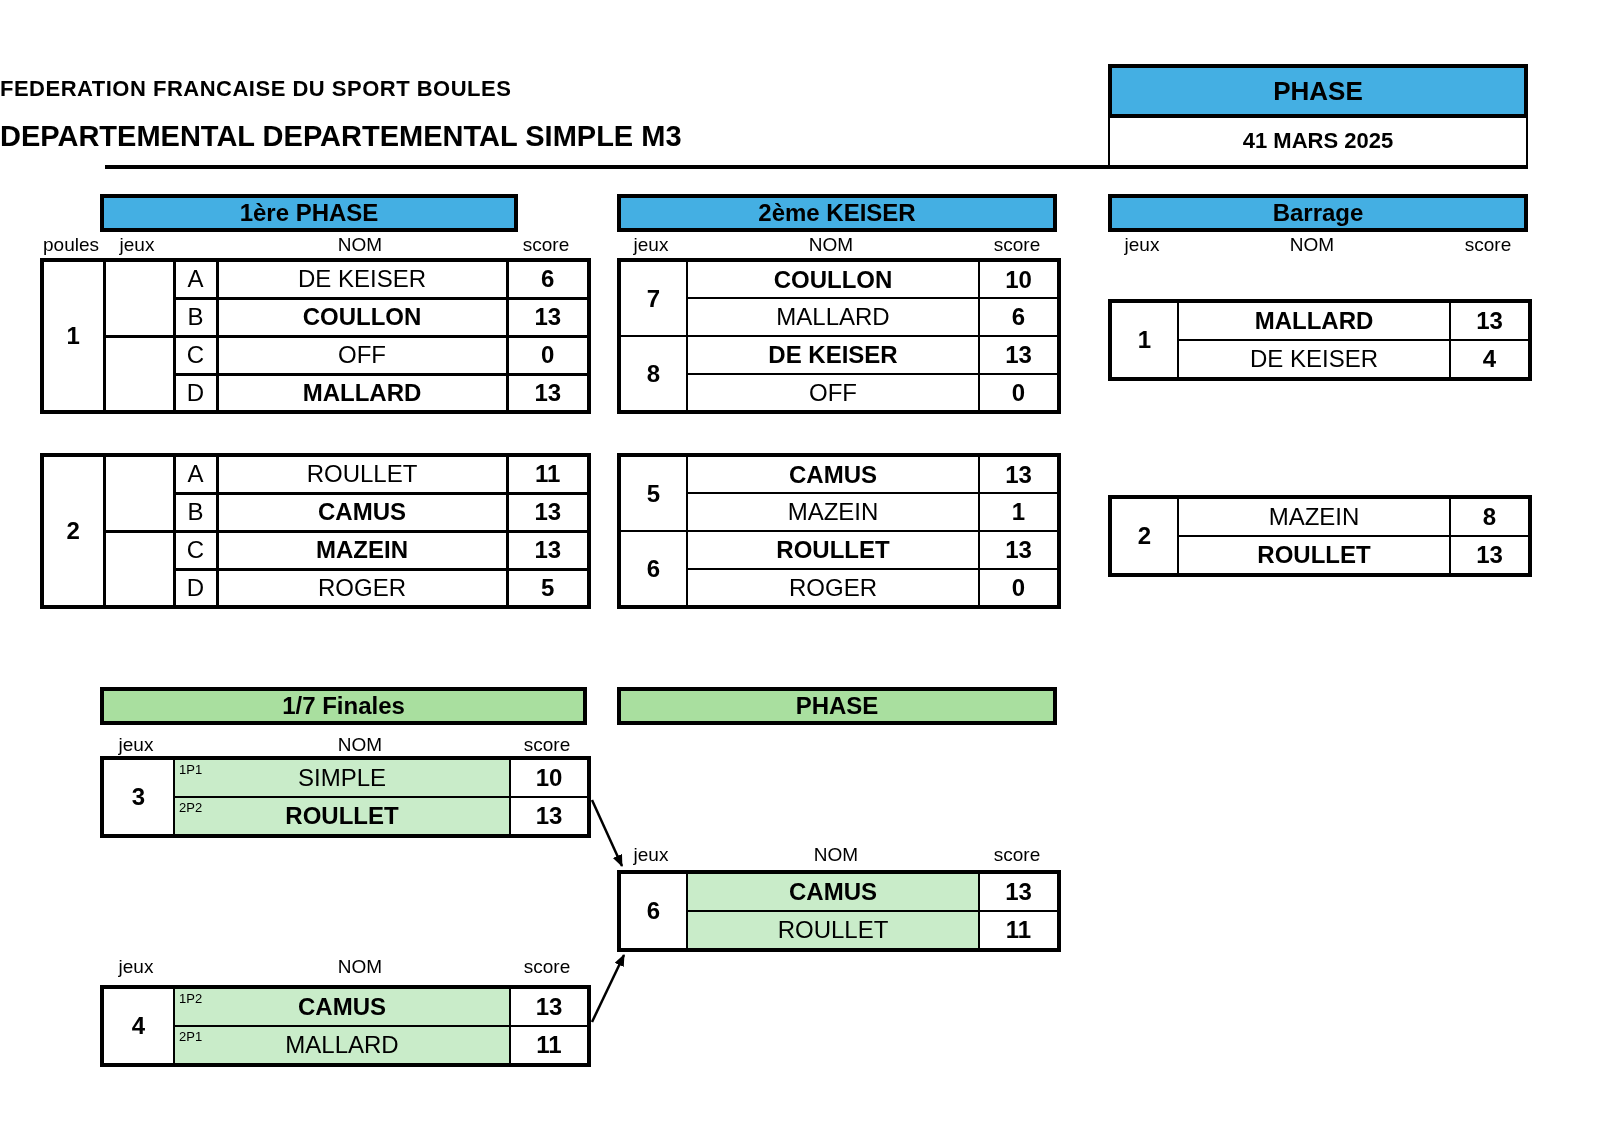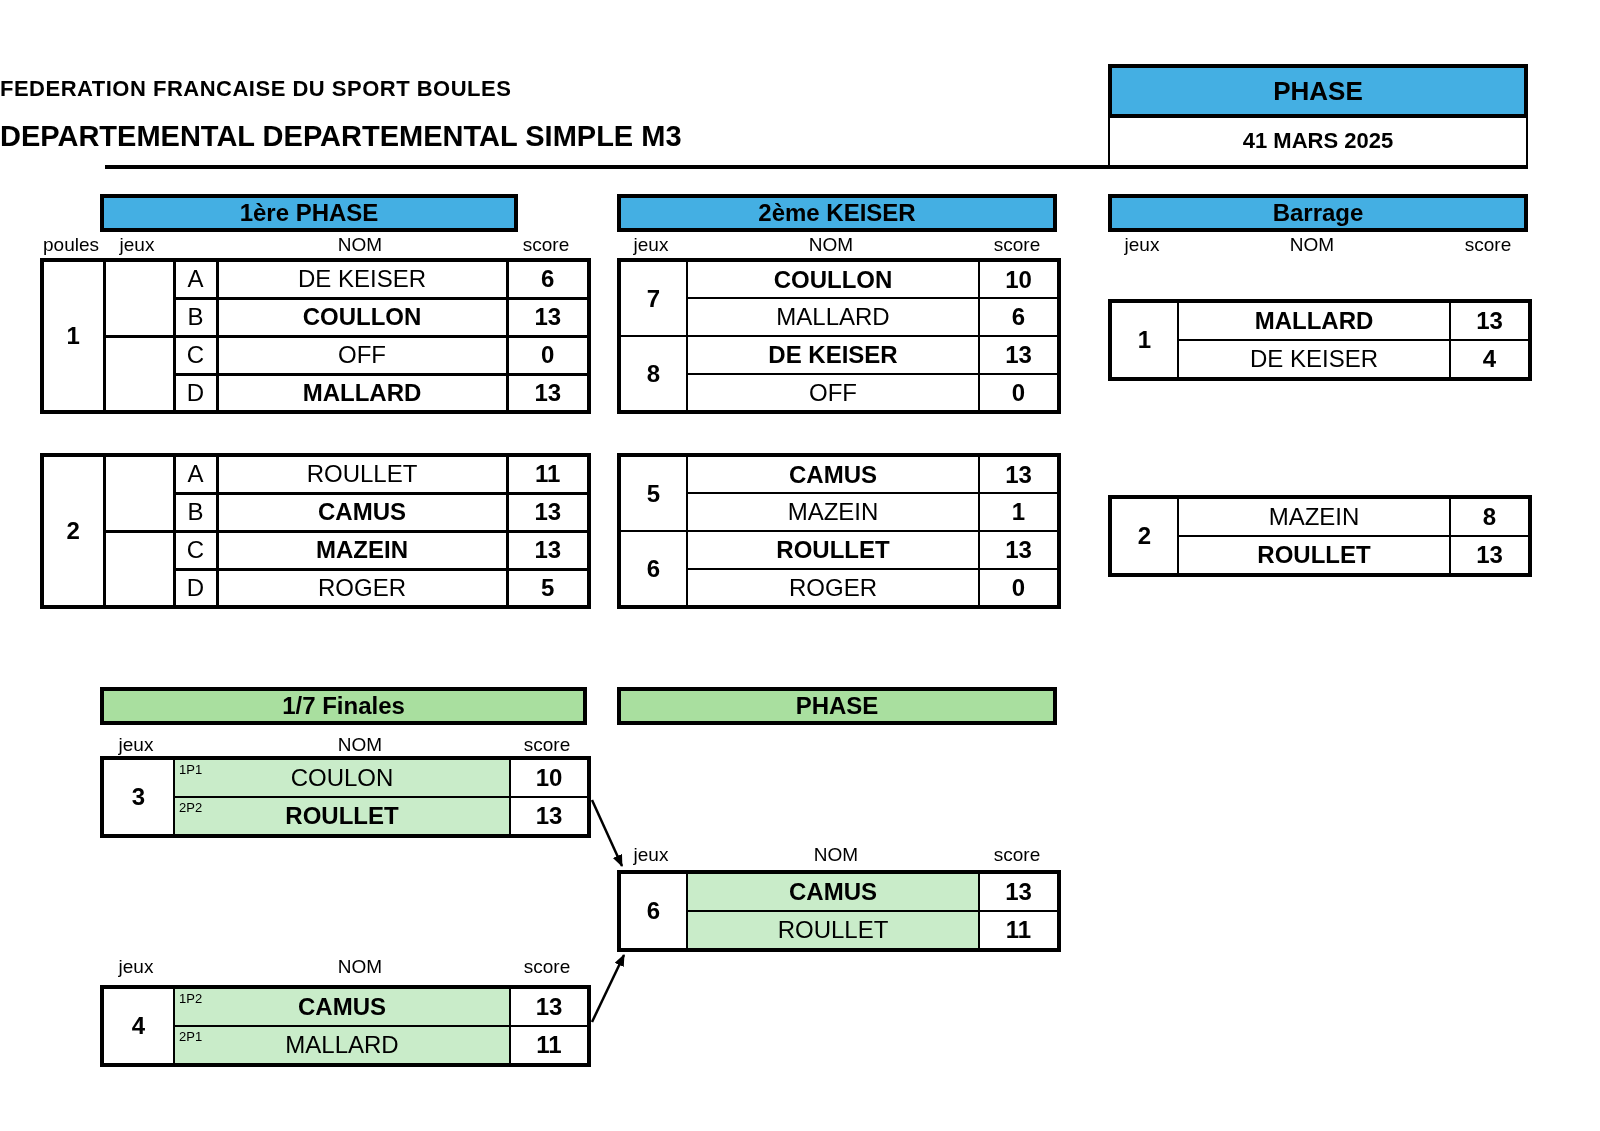--- a/index.html
+++ b/index.html
@@ -237,21 +237,21 @@
   <colgroup>
       <col style="width:72px">
       <col style="width:336px">
       <col style="width:79px">
     </colgroup>
   <tbody>
       <tr style="height:39px;">
     <td rowspan="2" class="jeu-num">3</td>
     <td class="gcell">
       <span class="tag">1P1</span>
-      <span>COULON</span>
+      <span>SIMPLE</span>
     </td>
     <td class="score">10</td>
   </tr>
   <tr style="height:39px;">
     <td class="gcell bold">
       <span class="tag">2P2</span>
       <span>ROULLET</span>
     </td>
     <td class="score">13</td>
   </tr>

